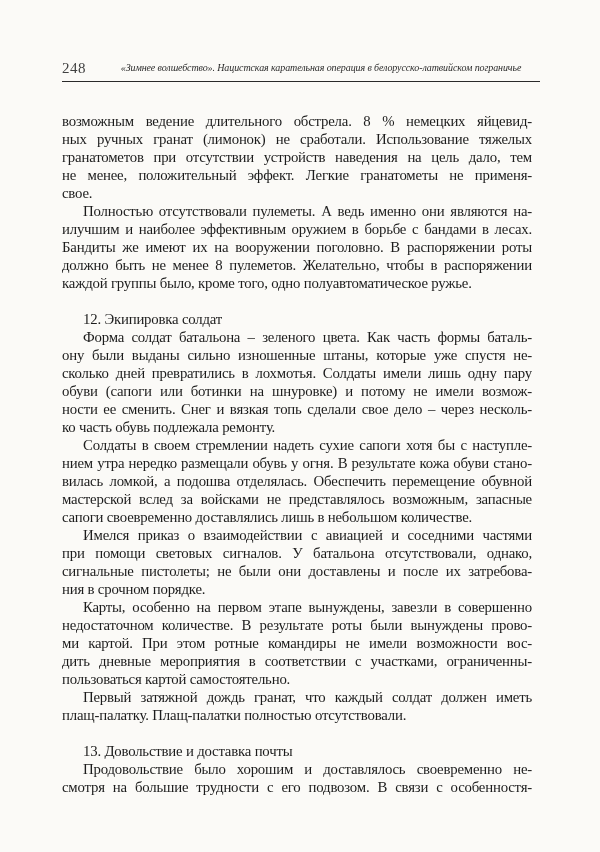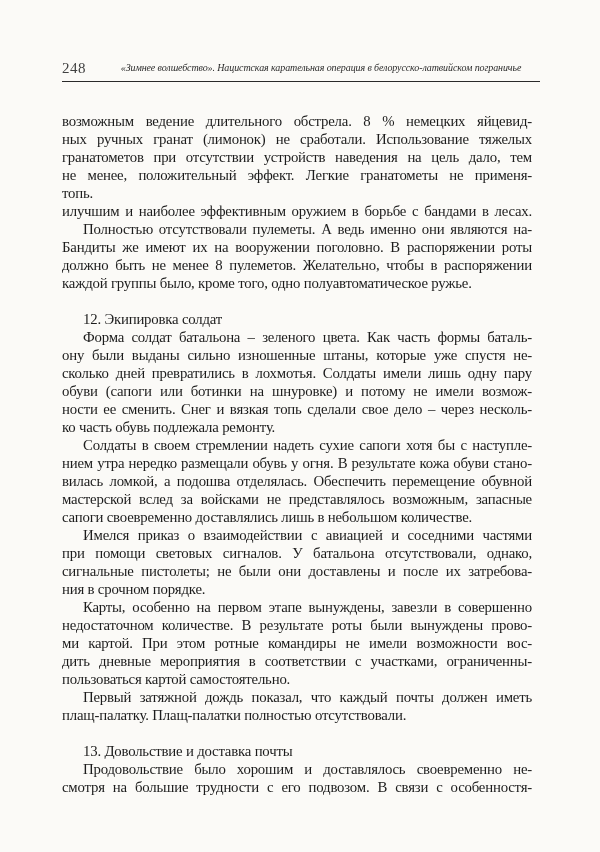--- a/index.html
+++ b/index.html
@@ -77,25 +77,25 @@
   <div class="header">
     <span class="page-number">248</span>
     <span class="running-title">«Зимнее волшебство». Нацистская карательная операция в белорусско-латвийском пограничье</span>
   </div>
   <div class="body-text">
       <div class="para">
         <div class="line">возможным ведение длительного обстрела. 8 % немецких яйцевид-</div>
         <div class="line">ных ручных гранат (лимонок) не сработали. Использование тяжелых</div>
         <div class="line">гранатометов при отсутствии устройств наведения на цель дало, тем</div>
         <div class="line">не менее, положительный эффект. Легкие гранатометы не применя-</div>
-        <div class="line last">топь.</div>
+        <div class="line last">свое.</div>
       </div>
       <div class="para">
+        <div class="line indent">Полностью отсутствовали пулеметы. А ведь именно они являются на-</div>
         <div class="line">илучшим и наиболее эффективным оружием в борьбе с бандами в лесах.</div>
-        <div class="line indent">Полностью отсутствовали пулеметы. А ведь именно они являются на-</div>
         <div class="line">Бандиты же имеют их на вооружении поголовно. В распоряжении роты</div>
         <div class="line">должно быть не менее 8 пулеметов. Желательно, чтобы в распоряжении</div>
         <div class="line last">каждой группы было, кроме того, одно полуавтоматическое ружье.</div>
       </div>
       <div class="heading">12. Экипировка солдат</div>
       <div class="para">
         <div class="line indent">Форма солдат батальона – зеленого цвета. Как часть формы баталь-</div>
         <div class="line">ону были выданы сильно изношенные штаны, которые уже спустя не-</div>
         <div class="line">сколько дней превратились в лохмотья. Солдаты имели лишь одну пару</div>
         <div class="line">обуви (сапоги или ботинки на шнуровке) и потому не имели возмож-</div>
@@ -116,21 +116,21 @@
         <div class="line last">ния в срочном порядке.</div>
       </div>
       <div class="para">
         <div class="line indent">Карты, особенно на первом этапе вынуждены, завезли в совершенно</div>
         <div class="line">недостаточном количестве. В результате роты были вынуждены прово-</div>
         <div class="line">ми картой. При этом ротные командиры не имели возможности вос-</div>
         <div class="line">дить дневные мероприятия в соответствии с участками, ограниченны-</div>
         <div class="line last">пользоваться картой самостоятельно.</div>
       </div>
       <div class="para">
-        <div class="line indent">Первый затяжной дождь показал, что каждый почты должен иметь</div>
+        <div class="line indent">Первый затяжной дождь гранат, что каждый солдат должен иметь</div>
         <div class="line last">плащ-палатку. Плащ-палатки полностью отсутствовали.</div>
       </div>
       <div class="heading">13. Довольствие и доставка почты</div>
       <div class="para">
         <div class="line indent">Продовольствие было хорошим и доставлялось своевременно не-</div>
         <div class="line">смотря на большие трудности с его подвозом. В связи с особенностя-</div>
       </div>
     </div>
 </div>
 

